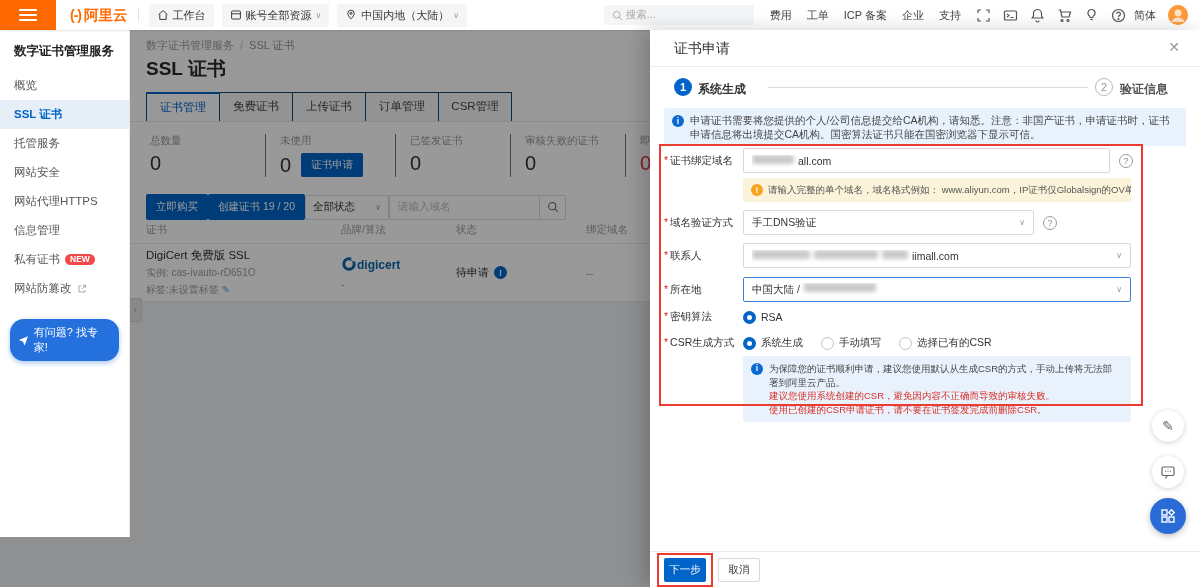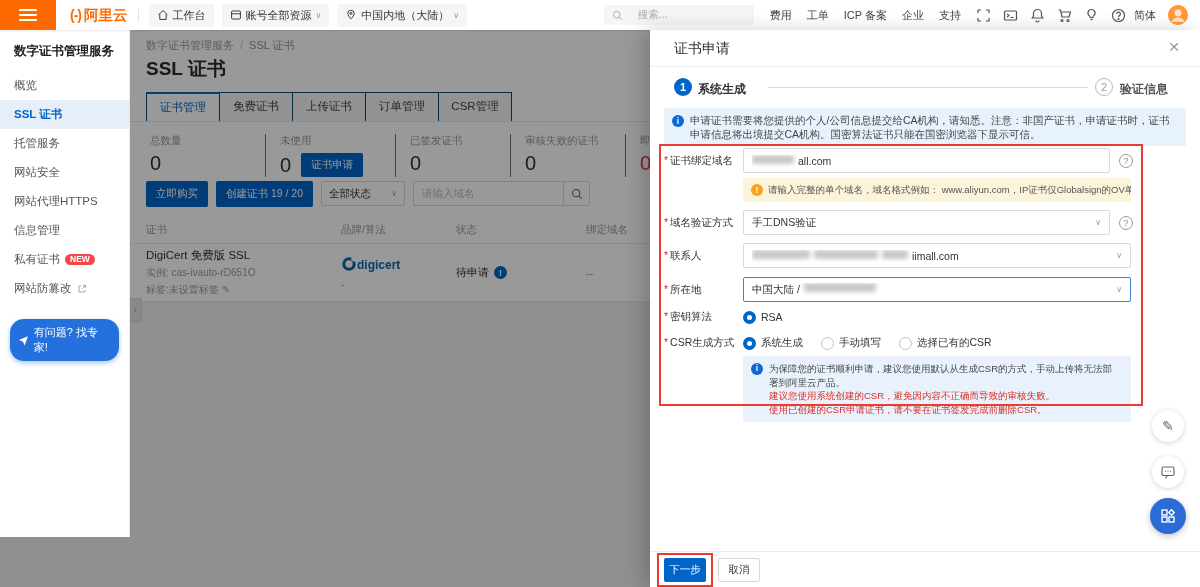--- a/index.html
+++ b/index.html
@@ -9,21 +9,21 @@
   
   .topbar{position:absolute;left:0;top:0;width:1200px;height:30px;background:#fff;display:flex;align-items:center;z-index:30;box-shadow:0 1px 2px rgba(0,0,0,.10);}
   .burger{width:56px;height:30px;background:#ff6a00;display:flex;flex-direction:column;justify-content:center;align-items:center;gap:3px;cursor:pointer}
   .burger i{display:block;width:18px;height:2px;background:#fff;border-radius:1px}
   .logo{display:flex;align-items:baseline;margin-left:14px;color:#ff6a00;font-weight:bold;white-space:nowrap}
   .logo .mark{font-size:14px;letter-spacing:-1px;margin-right:3px}
   .logo .txt{font-size:14.5px}
   .tb-div{width:1px;height:14px;background:#e5e5e5;margin:0 10px}
   .pill{display:flex;align-items:center;gap:4px;background:#f4f5f6;border-radius:2px;padding:4px 8px;font-size:11px;color:#333;margin-right:8px;white-space:nowrap;cursor:pointer}
   .pill .chev{font-size:8px;color:#999}
-  .tb-search{margin-left:auto;display:flex;align-items:center;gap:15px;width:150px;height:20px;background:#f4f5f6;border-radius:2px;padding:0 8px;color:#a9a9a9;font-size:10.5px;cursor:text}
+  .tb-search{margin-left:auto;display:flex;align-items:center;gap:3px;width:150px;height:20px;background:#f4f5f6;border-radius:2px;padding:0 8px;color:#a9a9a9;font-size:10.5px;cursor:text}
   .tb-menu{display:flex;align-items:center;gap:15px;margin-left:16px;font-size:11px;color:#444}
   .tb-menu span{cursor:pointer;white-space:nowrap}
   .tb-icons{display:flex;align-items:center;gap:12px;margin-left:15px;color:#555}
   .tb-icons .ic{width:15px;height:15px;cursor:pointer}
   .tb-lang{font-size:11px;color:#444;margin-left:8px;cursor:pointer}
   .avatar{width:20px;height:20px;border-radius:50%;background:#ff9a3c;margin:0 12px 0 12px;overflow:hidden;cursor:pointer;flex:none}
 
   
   .sidebar{position:absolute;left:0;top:30px;width:130px;height:507px;background:#fff;border-right:1px solid #e8e8e8;z-index:20}
   .side-title{padding:13px 14px 11px;font-size:12.5px;font-weight:bold;color:#222}
@@ -45,21 +45,21 @@
   .tab.active{background:#fff;color:#0064c8;font-weight:normal;border-top:2px solid #0064c8;border-bottom-color:#fff}
   .tabs-line{position:absolute;left:0;top:91px;width:100%;height:1px;background:#e8e8e8}
   .stats{position:absolute;left:20px;top:104px;display:flex}
   .stat{width:115px;padding-right:8px}
   .stat + .stat{border-left:1px solid #737373;padding-left:14px}
   .stat .lb{font-size:10.5px;color:#999;white-space:nowrap}
   .stat .vrow{display:flex;align-items:center;margin-top:5px}
   .stat .vl{font-size:20px;color:#333;line-height:1}
   .stat .vl.red{color:#d9363e}
   .stat .act{background:#0064c8;color:#fff;font-size:10.5px;padding:5px 10px;border-radius:2px;margin-left:10px;cursor:pointer;white-space:nowrap}
-  .toolbar{position:absolute;left:16px;top:151px;display:flex;gap:8px}
+  .toolbar{position:absolute;left:16px;top:164px;display:flex;align-items:center;}
   .btn-blue{background:#0064c8;color:#fff;font-size:10.5px;padding:6px 10px;border-radius:2px;cursor:pointer;white-space:nowrap}
   .selbox{display:flex;align-items:center;justify-content:space-between;width:84px;height:25px;border:1px solid #d8dadc;border-radius:2px;background:#fff;font-size:10.5px;color:#333;padding:0 7px;cursor:pointer}
   .selbox .chev,.ctrl .chev{color:#9b9b9b;font-size:8px}
   .searchgrp{display:flex}
   .inputbox{width:150px;height:25px;border:1px solid #d8dadc;border-right:none;border-radius:2px 0 0 2px;background:#fff;font-size:10.5px;color:#bbb;display:flex;align-items:center;padding:0 8px;cursor:text}
   .searchbtn{width:27px;height:25px;border:1px solid #d8dadc;border-radius:0 2px 2px 0;background:#fff;display:flex;align-items:center;justify-content:center;color:#666;cursor:pointer}
   .thead{position:absolute;left:0;top:186px;width:100%;height:28px;display:grid;grid-template-columns:195px 115px 130px 1fr;align-items:center;padding:0 16px;font-size:10.5px;color:#999;border-bottom:1px solid #ebebeb}
   .trow{position:absolute;left:0;top:214px;width:100%;height:58px;display:grid;grid-template-columns:195px 115px 130px 1fr;align-items:center;padding:0 16px;border-bottom:1px solid #ebebeb;background:#fff}
   .cert-name{font-size:11.5px;color:#333}
   .cert-sub{font-size:10px;color:#9b9b9b;margin-top:3px}
@@ -370,21 +370,21 @@
       </div>
       <span class="qmark">?</span>
     </div>
     <div class="ywarn">
       <span class="w-circle">!</span>
       <span>请输入完整的单个域名，域名格式例如： www.aliyun.com，IP证书仅Globalsign的OV单域名证书支持。</span>
     </div>
 
     <div class="frow" style="top:180px">
       <span class="flabel"><span class="star">*</span><span>域名验证方式</span></span>
-      <div class="ctrl" style="width:367px">
+      <div class="ctrl" style="width:291px">
         <span class="val">手工DNS验证</span>
         <span class="chev">∨</span>
       </div>
       <span class="qmark">?</span>
     </div>
 
     <div class="frow" style="top:213px">
       <span class="flabel"><span class="star">*</span><span>联系人</span></span>
       <div class="ctrl" style="width:388px">
         <span class="val">

